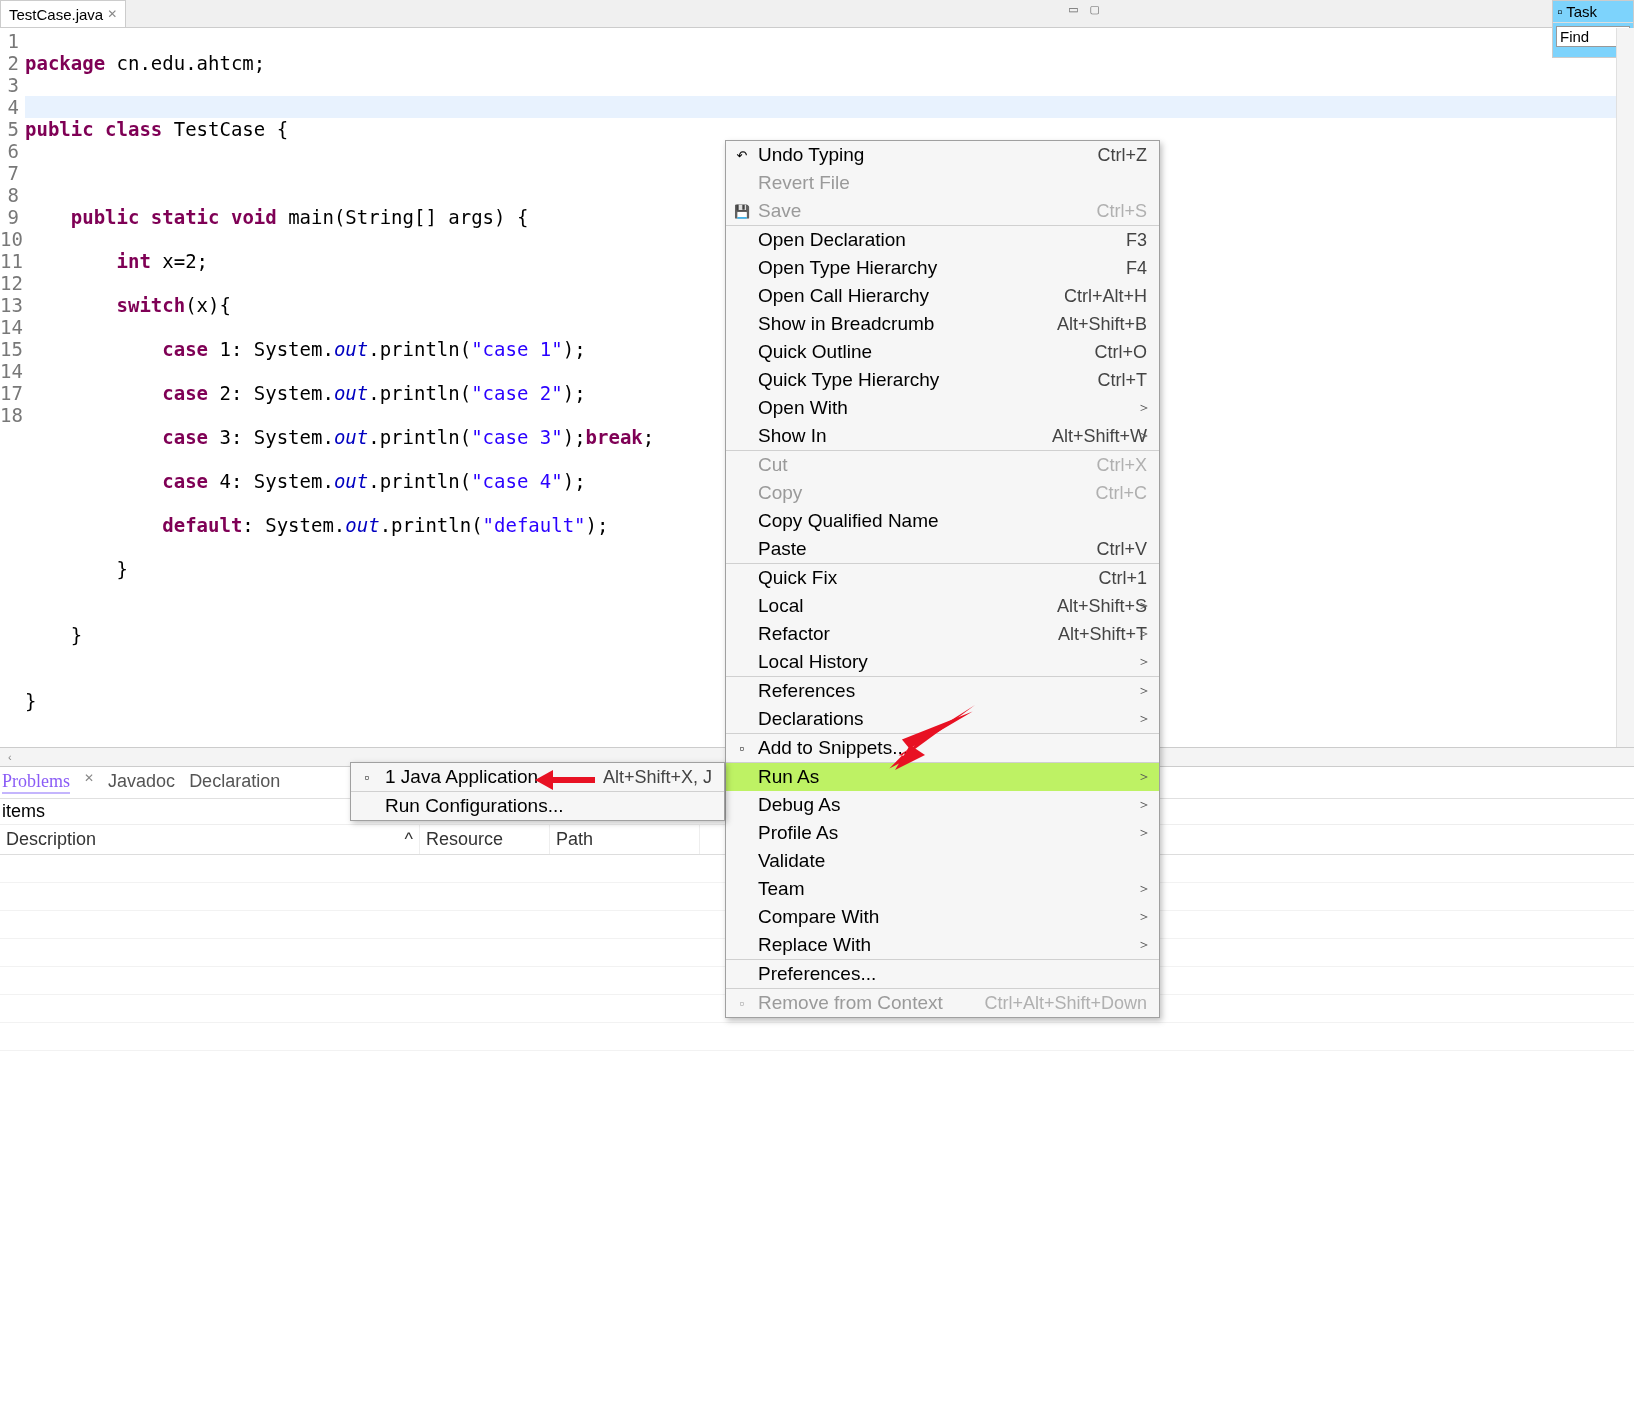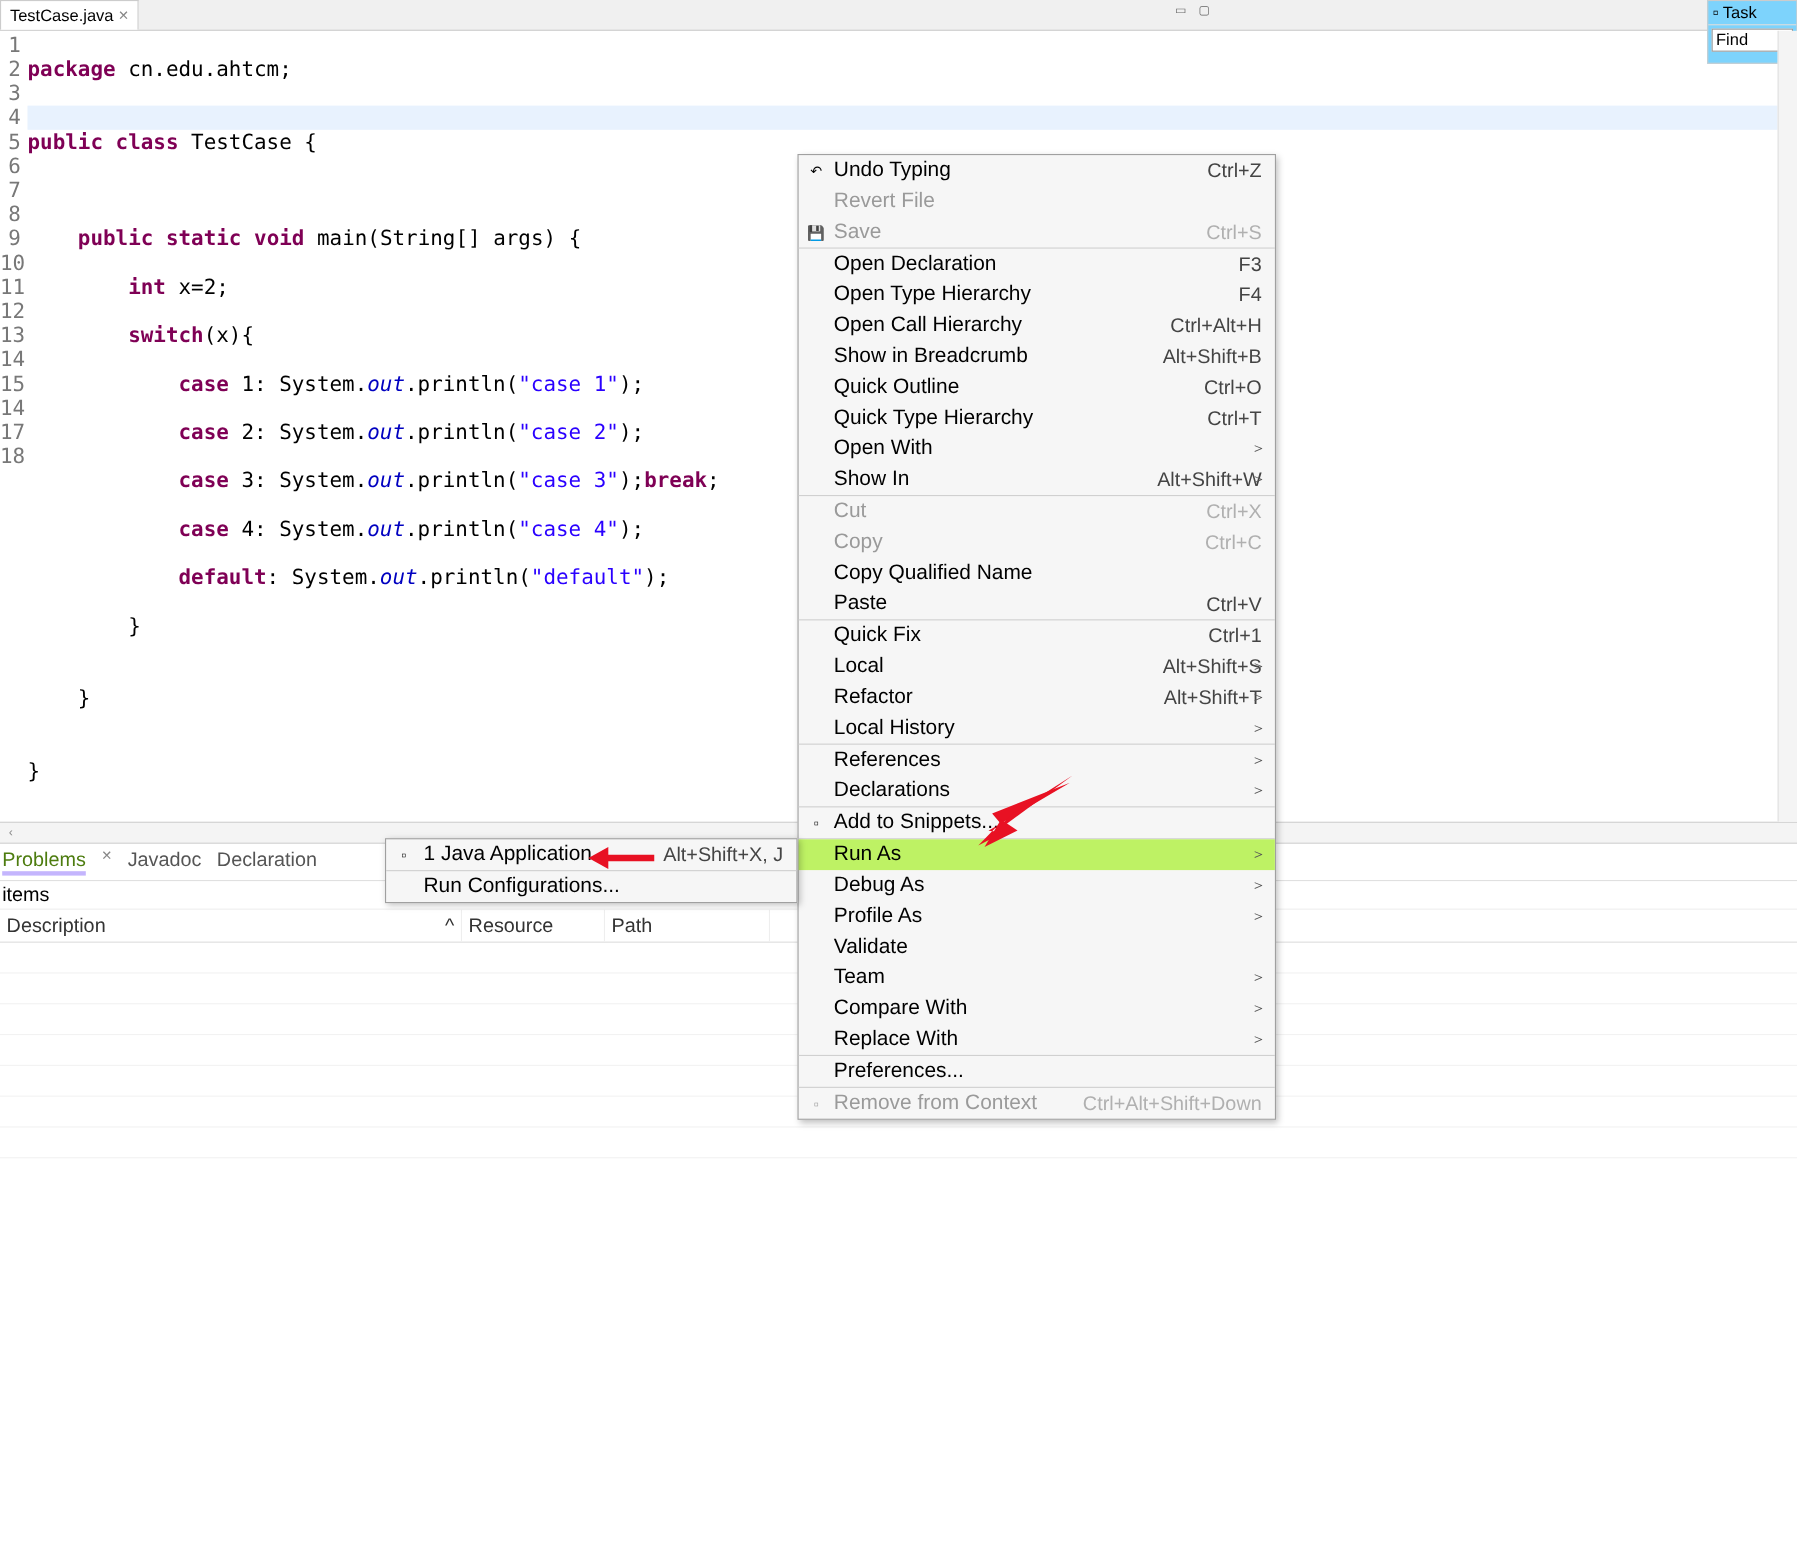--- a/index.html
+++ b/index.html
@@ -30,21 +30,21 @@
 .fld { color:#0000c0; font-style:italic; }
 .str { color:#2a00ff; }
 
 
 .hscroll { height:18px; background:#f4f4f4; display:flex; align-items:center; padding-left:8px; color:#888; font-size:11px; }
 
 
 .problems { border-top:1px solid #ccc; }
 .ptabs { display:flex; gap:14px; padding:4px 2px; border-bottom:1px solid #e0e0e0; font-size:18px; }
 .ptab { color:#555; }
-.ptab.active { color:#4d7c0f; border-bottom:4px solid #c4b5fd; }
+.ptab.active { color:#8b5cf6; border-bottom:2px solid #c4b5fd;font-family:Liberation Serif, serif; }
 .pbody { font-size:18px; }
 .pbody .items { padding:2px 2px; border-bottom:1px solid #eee; }
 .phead { display:flex; border-bottom:1px solid #ddd; color:#333; }
 .phead div { padding:4px 6px; border-right:1px solid #eee; }
 .col-desc { width:420px; display:flex; justify-content:space-between; }
 .col-res { width:130px; }
 .col-path { width:150px; }
 .prow { height:28px; border-bottom:1px solid #f2f2f2; }
 
 

